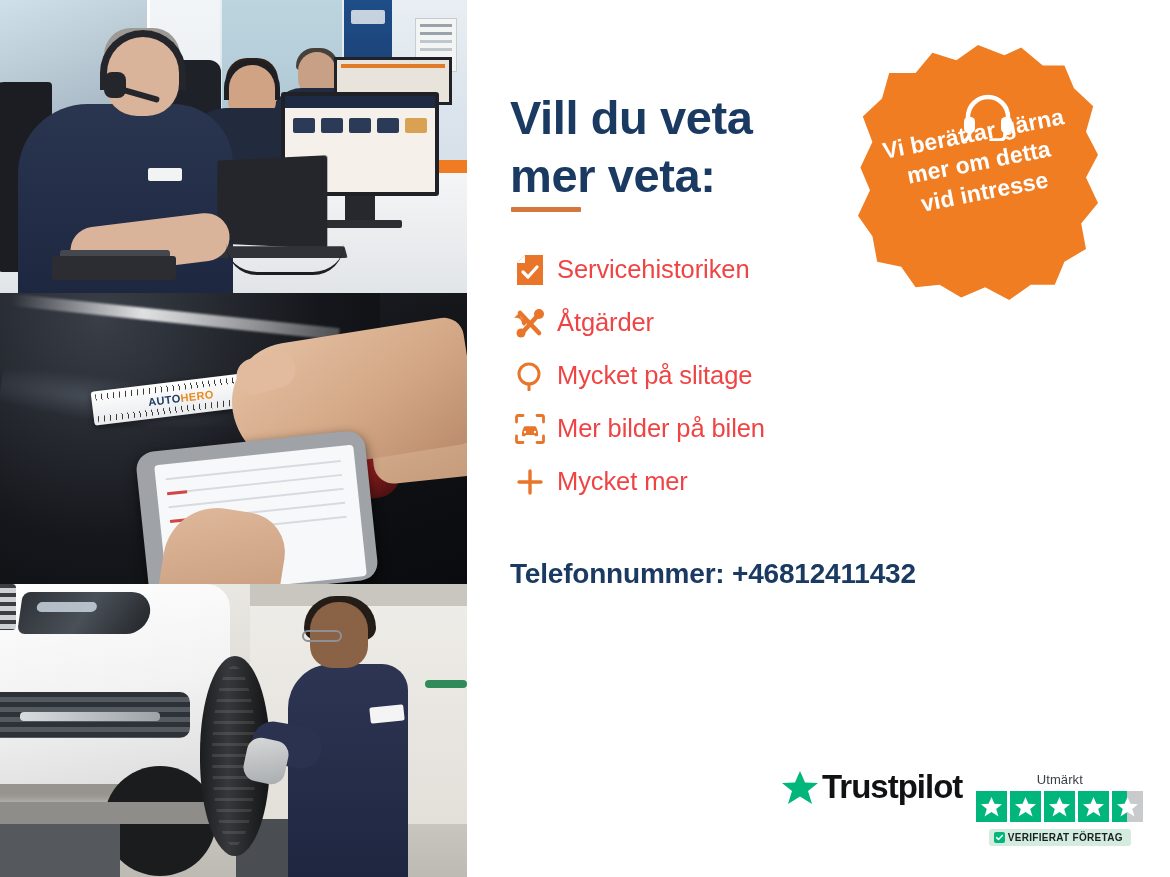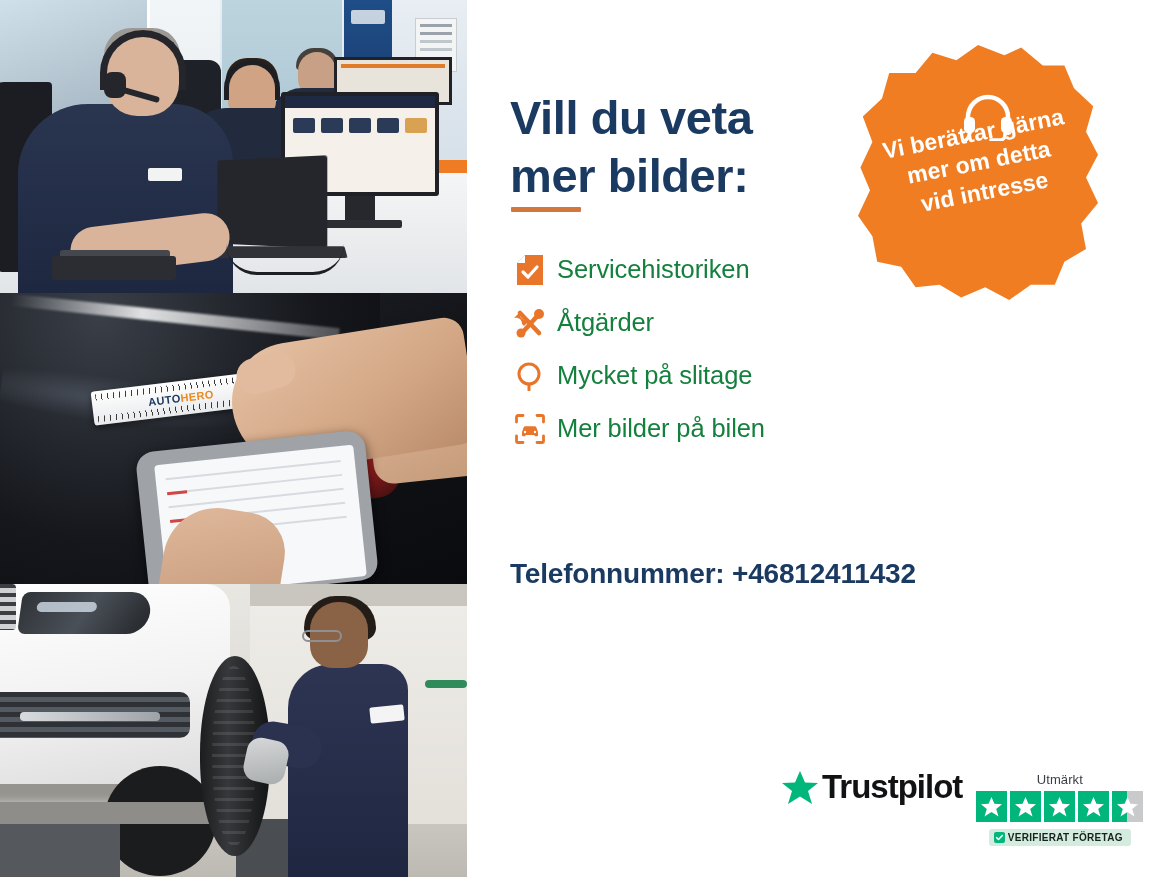--- a/index.html
+++ b/index.html
@@ -486,21 +486,21 @@
   }
   .feature-icon {
     width: 54px;
     flex: none;
     display: flex;
     align-items: center;
     justify-content: center;
   }
   .feature-label {
     font-size: 25.5px;
-    color: #15803d;
+    color: #ef4444;
     letter-spacing: -0.1px;
   }
 
   
   .phone {
     position: absolute;
     left: 43px; top: 558px;
     font-size: 28px;
     font-weight: bold;
     color: #1b3a62;
@@ -666,21 +666,21 @@
       <div class="p3-mech-glass"></div>
       <div class="p3-mech-arm"></div>
       <div class="p3-glove"></div>
     </div>
   </div>
 
   <div class="content">
 
     <h1 class="heading">
       <span>Vill du veta</span><br>
-      <span>mer bilder:</span>
+      <span>mer veta:</span>
     </h1>
 
     <div class="divider"></div>
 
     <div class="badge">
       <div class="badge-blob"></div>
       <svg class="badge-headset" viewBox="0 0 52 48">
         <path d="M6 30 V24 a20 20 0 0 1 40 0 V30" fill="none" stroke="#ffffff" stroke-width="4.5" stroke-linecap="round"></path>
         <rect x="2" y="24" width="11" height="16" rx="4.5" fill="#ffffff"></rect>
         <rect x="39" y="24" width="11" height="16" rx="4.5" fill="#ffffff"></rect>
@@ -742,20 +742,31 @@
               <path d="M8 28.5 H3 a1.5 1.5 0 0 1 -1.5 -1.5 V22"></path>
             </g>
             <path d="M7 18 l1.6 -4.4 a2 2 0 0 1 1.9 -1.3 h9 a2 2 0 0 1 1.9 1.3 L23 18 v3.2 a1 1 0 0 1 -1 1 h-1.6 a1 1 0 0 1 -1 -1 V21 h-8.8 v0.2 a1 1 0 0 1 -1 1 H8 a1 1 0 0 1 -1 -1 Z" fill="#e8752a"></path>
             <circle cx="10" cy="18" r="1.2" fill="#ffffff"></circle>
             <circle cx="20" cy="18" r="1.2" fill="#ffffff"></circle>
           </svg>
         </span>
         <span class="feature-label">Mer bilder på bilen</span>
       </div>
 
+      <div class="feature">
+        <span class="feature-icon">
+          <svg width="30" height="30" viewBox="0 0 30 30">
+            <g stroke="#e8752a" stroke-width="3.4" stroke-linecap="round">
+              <line x1="15" y1="4" x2="15" y2="26"></line>
+              <line x1="4" y1="15" x2="26" y2="15"></line>
+            </g>
+          </svg>
+        </span>
+        <span class="feature-label">Mycket mer</span>
+      </div>
     </div>
 
     <div class="phone">
       <span>Telefonnummer:</span>
       <span>+46812411432</span>
     </div>
 
 
     <div class="trustpilot">
       <div class="tp-logo">

